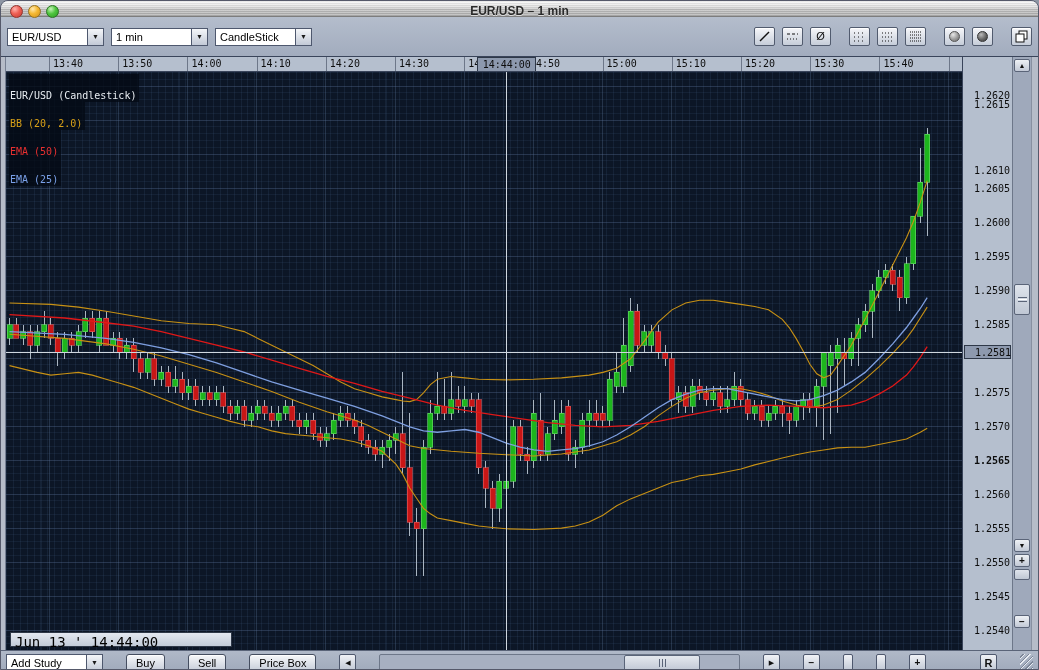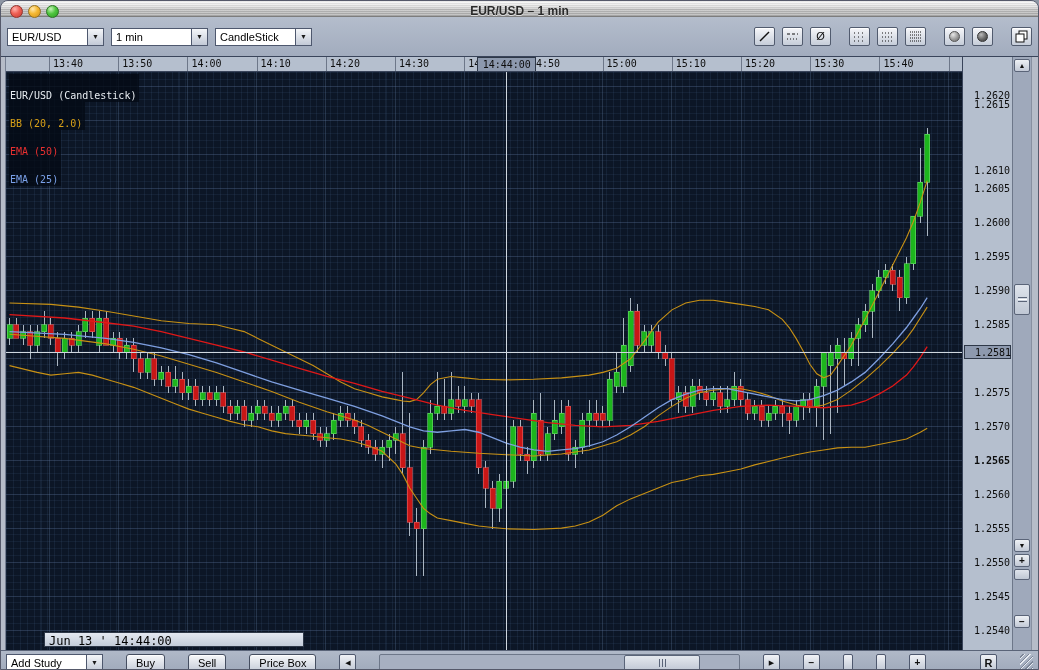--- a/index.html
+++ b/index.html
@@ -45,22 +45,22 @@
     text-align:center;padding-top:1px;font-size:10px;}
   .chart{flex:1;position:relative;background:#0c1626;overflow:hidden;
     background-image:
       repeating-linear-gradient(to right,rgba(70,100,140,0.16) 0 1px,transparent 1px 6.9px),
       repeating-linear-gradient(to bottom,rgba(70,100,140,0.14) 0 1px,transparent 1px 6.8px);}
   .chart svg{position:absolute;left:0;top:0;}
   .legend{position:absolute;left:3px;top:2px;z-index:3;font-family:"DejaVu Sans Mono",monospace;
     font-size:10px;line-height:11px;}
   .legend div{background:rgba(4,10,20,0.78);display:inline-block;padding:16px 3px 1px 1px;margin-bottom:0;}
   .legend div{display:table;}
-  .infobox{position:absolute;left:4px;bottom:3px;z-index:3;width:260px;
-    font-family:"DejaVu Sans Mono",monospace;font-size:12px;color:#000;margin-left:34px;}
+  .infobox{position:absolute;left:4px;bottom:3px;z-index:3;width:222px;
+    font-family:"DejaVu Sans Mono",monospace;font-size:14px;color:#000;}
   .infobox .row{background:linear-gradient(#e3e8f0,#c3ccd9);border:1px solid #2e3848;
     padding:1px 4px 1px 4px;height:15px;white-space:nowrap;}
   .infobox .row + .row{border-top:none;}
   
   .price-col{width:50px;background:#b5bfce;border-left:1px solid #39445a;position:relative;
     font-family:"DejaVu Sans Mono",monospace;font-size:10px;color:#0d0d0d;overflow:hidden;}
   .p-lbl{position:absolute;left:0;width:100%;padding-left:11px;height:12px;}
   .p-hl{position:absolute;left:1px;right:1px;height:14px;background:#8d99ae;border:1px solid #2e3848;
     padding:1px 0 0 10px;z-index:2;}
   

